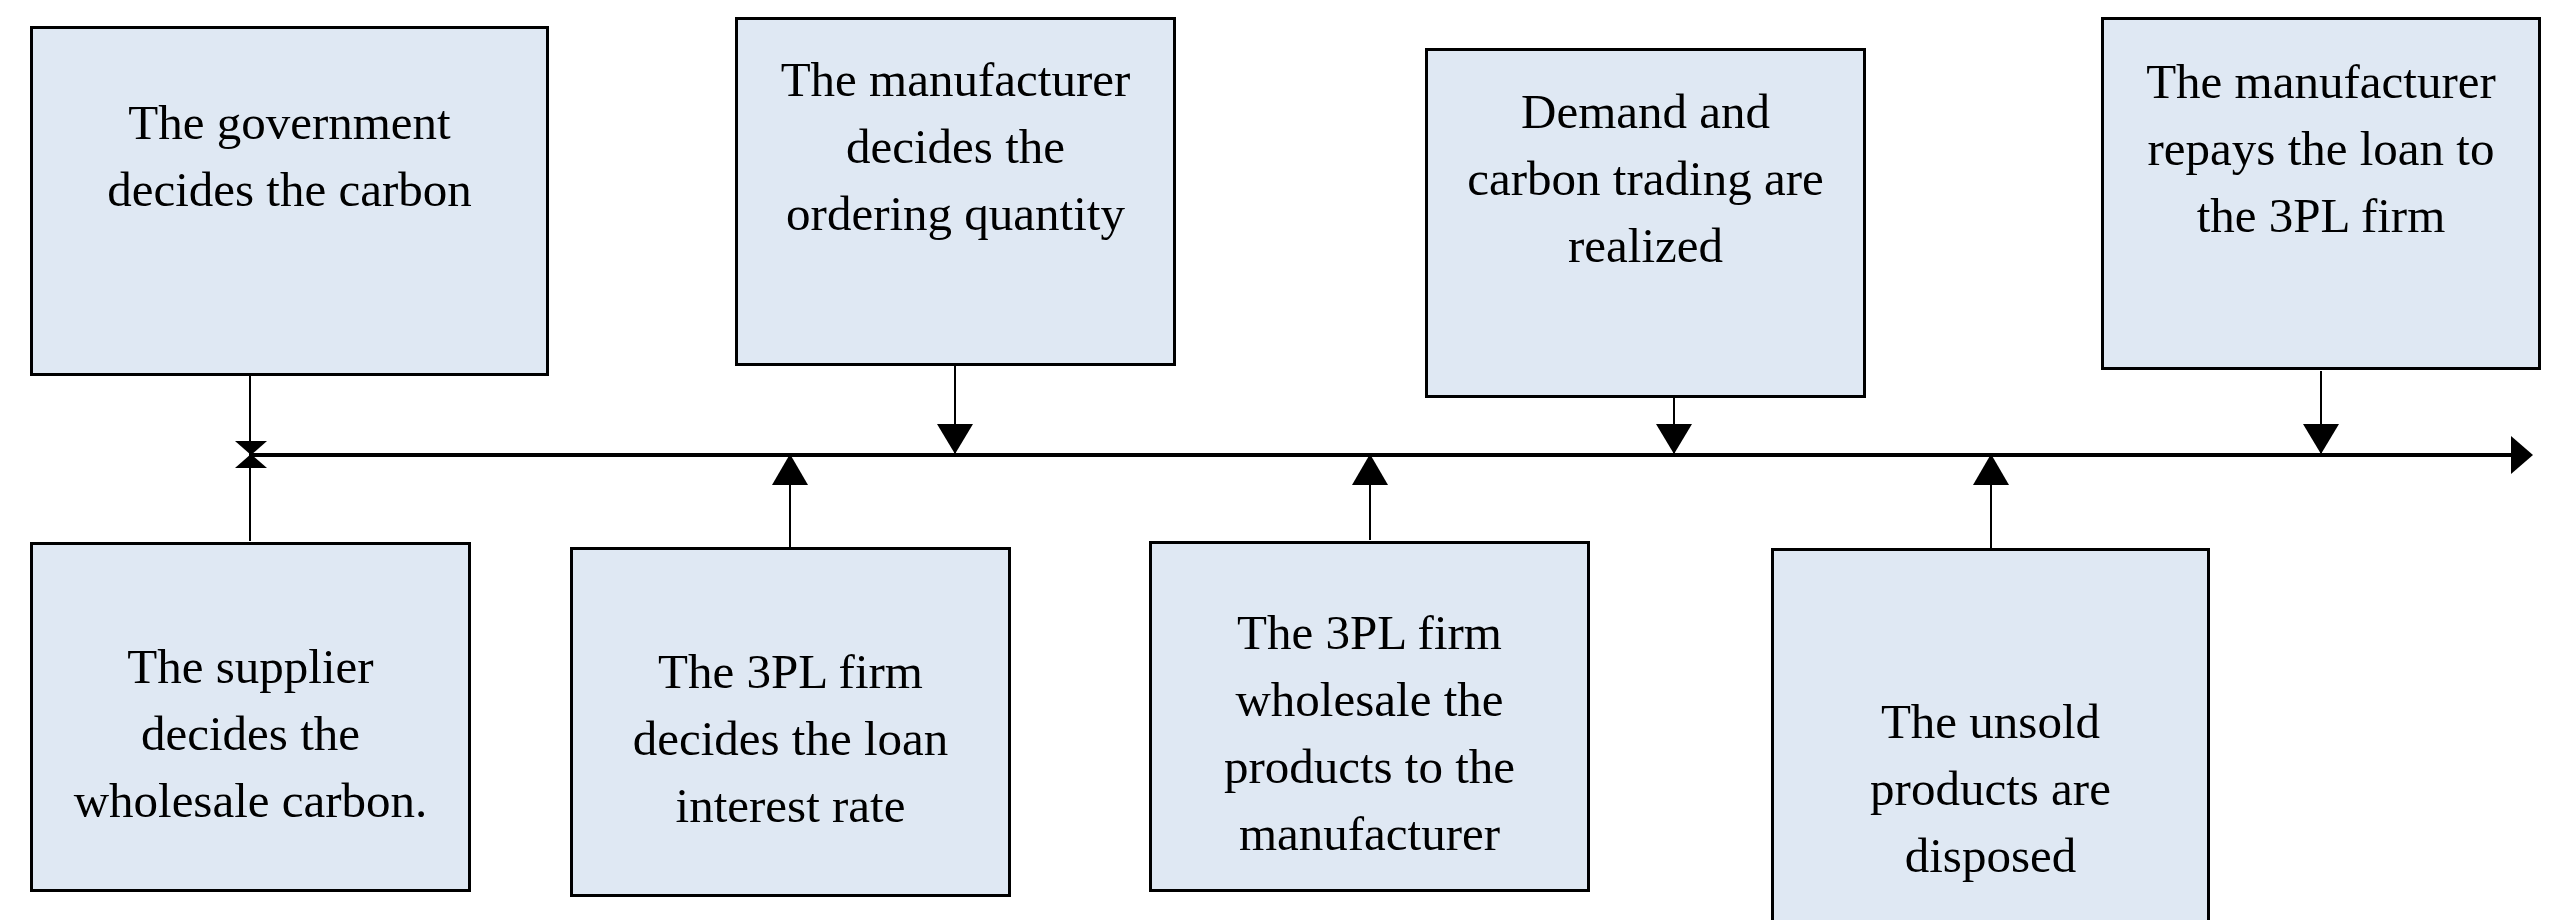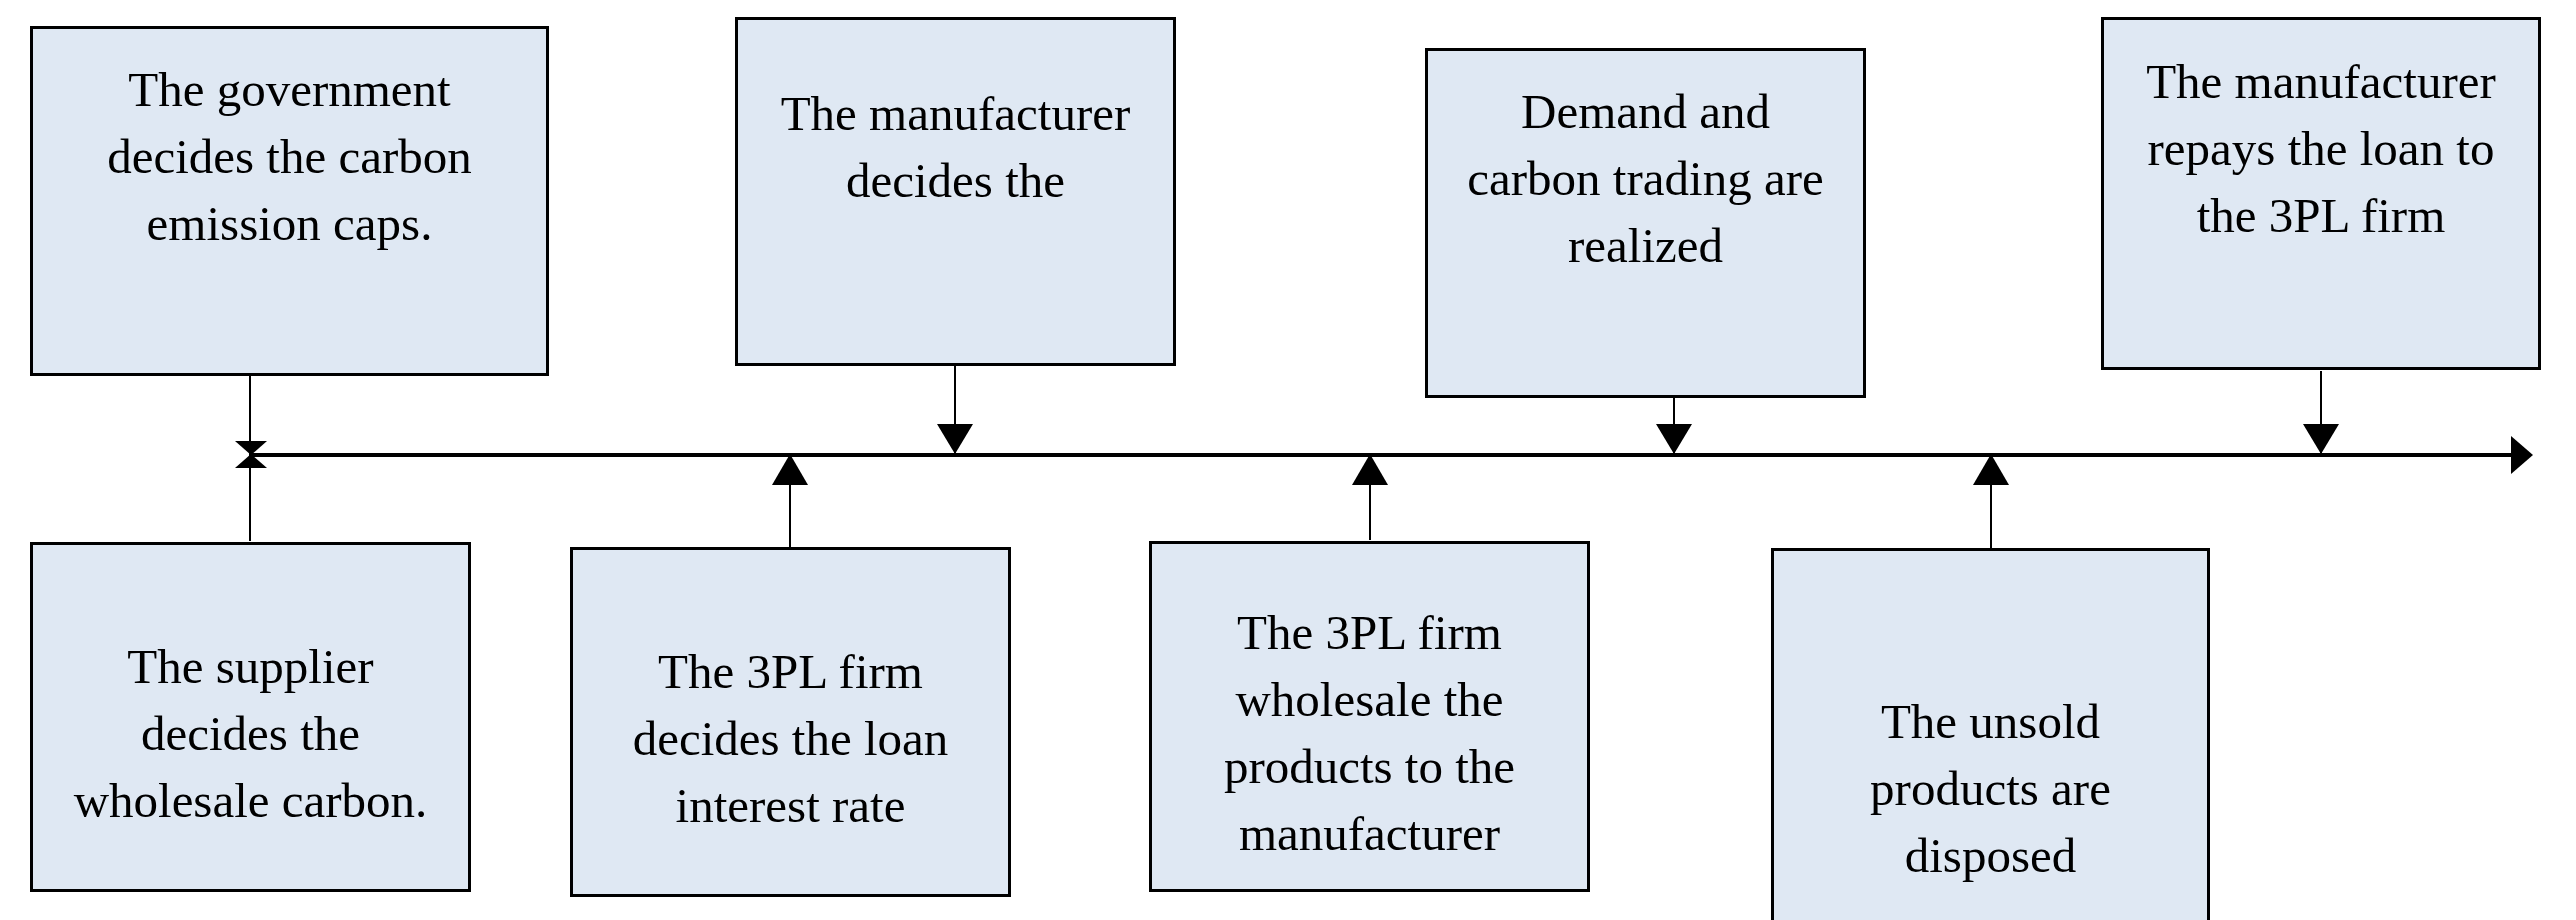--- a/index.html
+++ b/index.html
@@ -143,28 +143,28 @@
   <div class="tri-down" id="head-3"></div>
   <div class="tri-down" id="head-4"></div>
   <div class="tri-up" id="head-6"></div>
   <div class="tri-up" id="head-7"></div>
   <div class="tri-up" id="head-8"></div>
 
   <div class="event-box row-top" id="box-1">
     <div class="box-text">
       <span class="line">The government</span>
       <span class="line">decides the carbon</span>
-      <span class="line">emission caps.</span>
     </div>
   </div>
 
   <div class="event-box row-top" id="box-2">
     <div class="box-text">
       <span class="line">The manufacturer</span>
       <span class="line">decides the</span>
+      <span class="line">ordering quantity</span>
     </div>
   </div>
 
   <div class="event-box row-top" id="box-3">
     <div class="box-text">
       <span class="line">Demand and</span>
       <span class="line">carbon trading are</span>
       <span class="line">realized</span>
     </div>
   </div>

